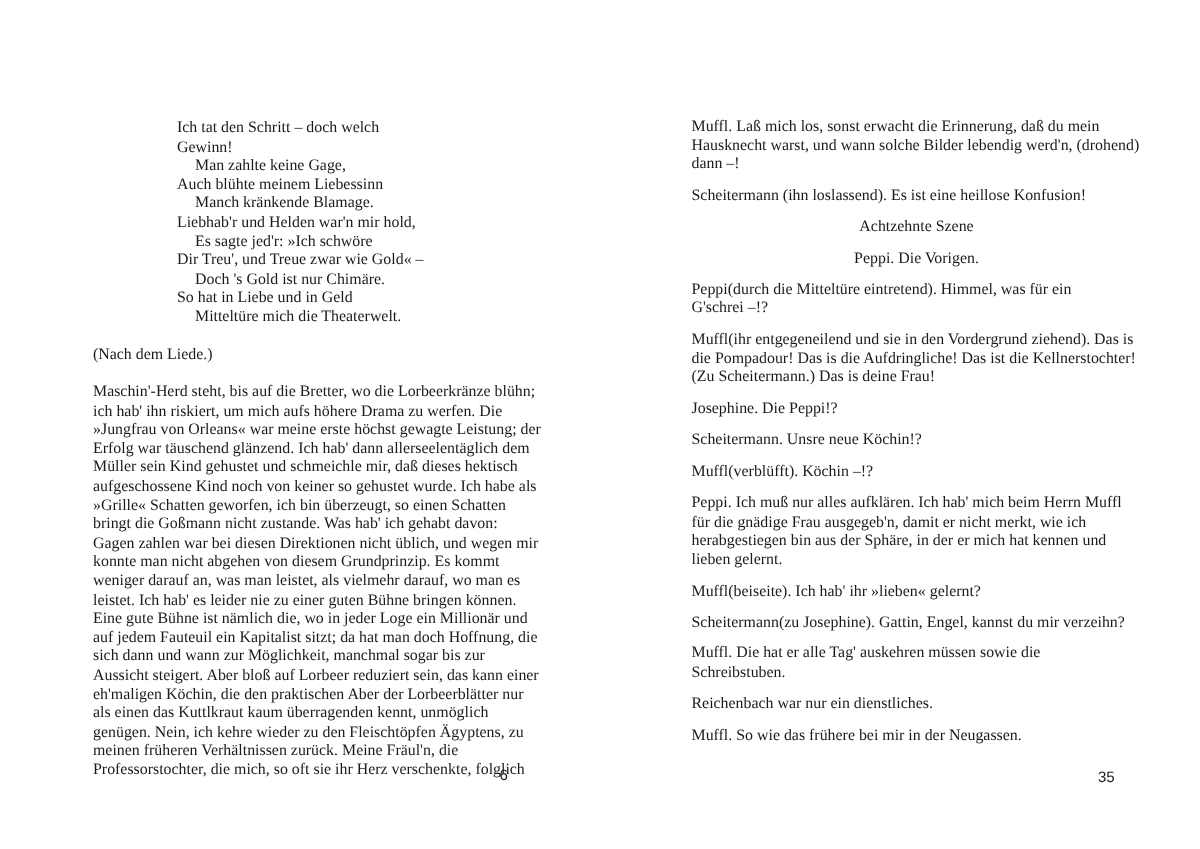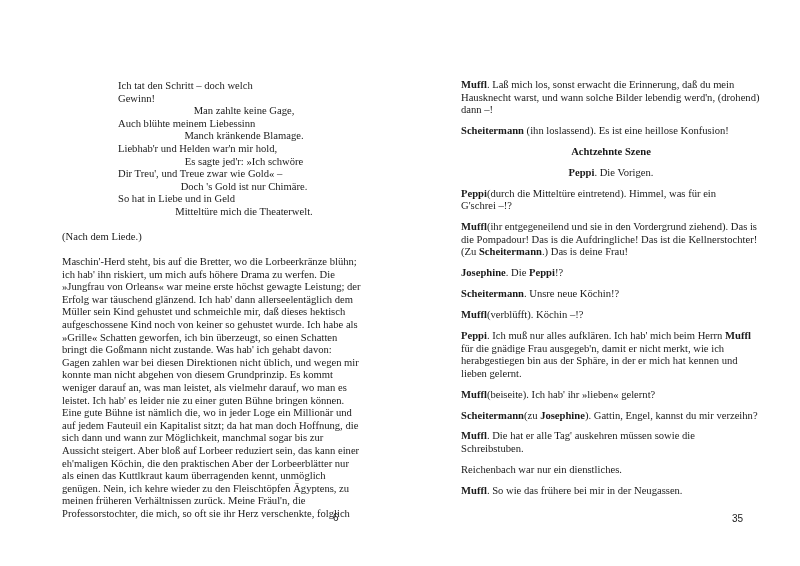--- a/index.html
+++ b/index.html
@@ -26,21 +26,21 @@
     .page.left { left: 0; }
     .page.right { left: 400px; }
 
     .poem {
       position: absolute;
       left: 118px;
       top: 80px;
       width: 240px;
     }
     .poem .line { white-space: nowrap; }
-    .poem .line.indent { padding-left: 12px; text-align: center; }
+    .poem .line.indent { padding-left: 12px; }
 
     .stage-dir {
       position: absolute;
       left: 62px;
       top: 231px;
     }
     .prose {
       position: absolute;
       left: 62px;
       top: 256px;
@@ -60,21 +60,21 @@
     .dialogue {
       position: absolute;
       left: 61px;
       top: 79px;
       width: 300px;
     }
     .para {
       margin: 0 0 8.3px 0;
     }
     .para .pline { white-space: nowrap; }
-    .speaker, .bold { font-weight: bold; }
+    .speaker, .bold { font-weight: normal; }
     .centered {
       text-align: center;
       width: 300px;
     }
   </style>
 </head>
 <body>
 
 <div class="page left">
   <div class="poem" id="poem">

